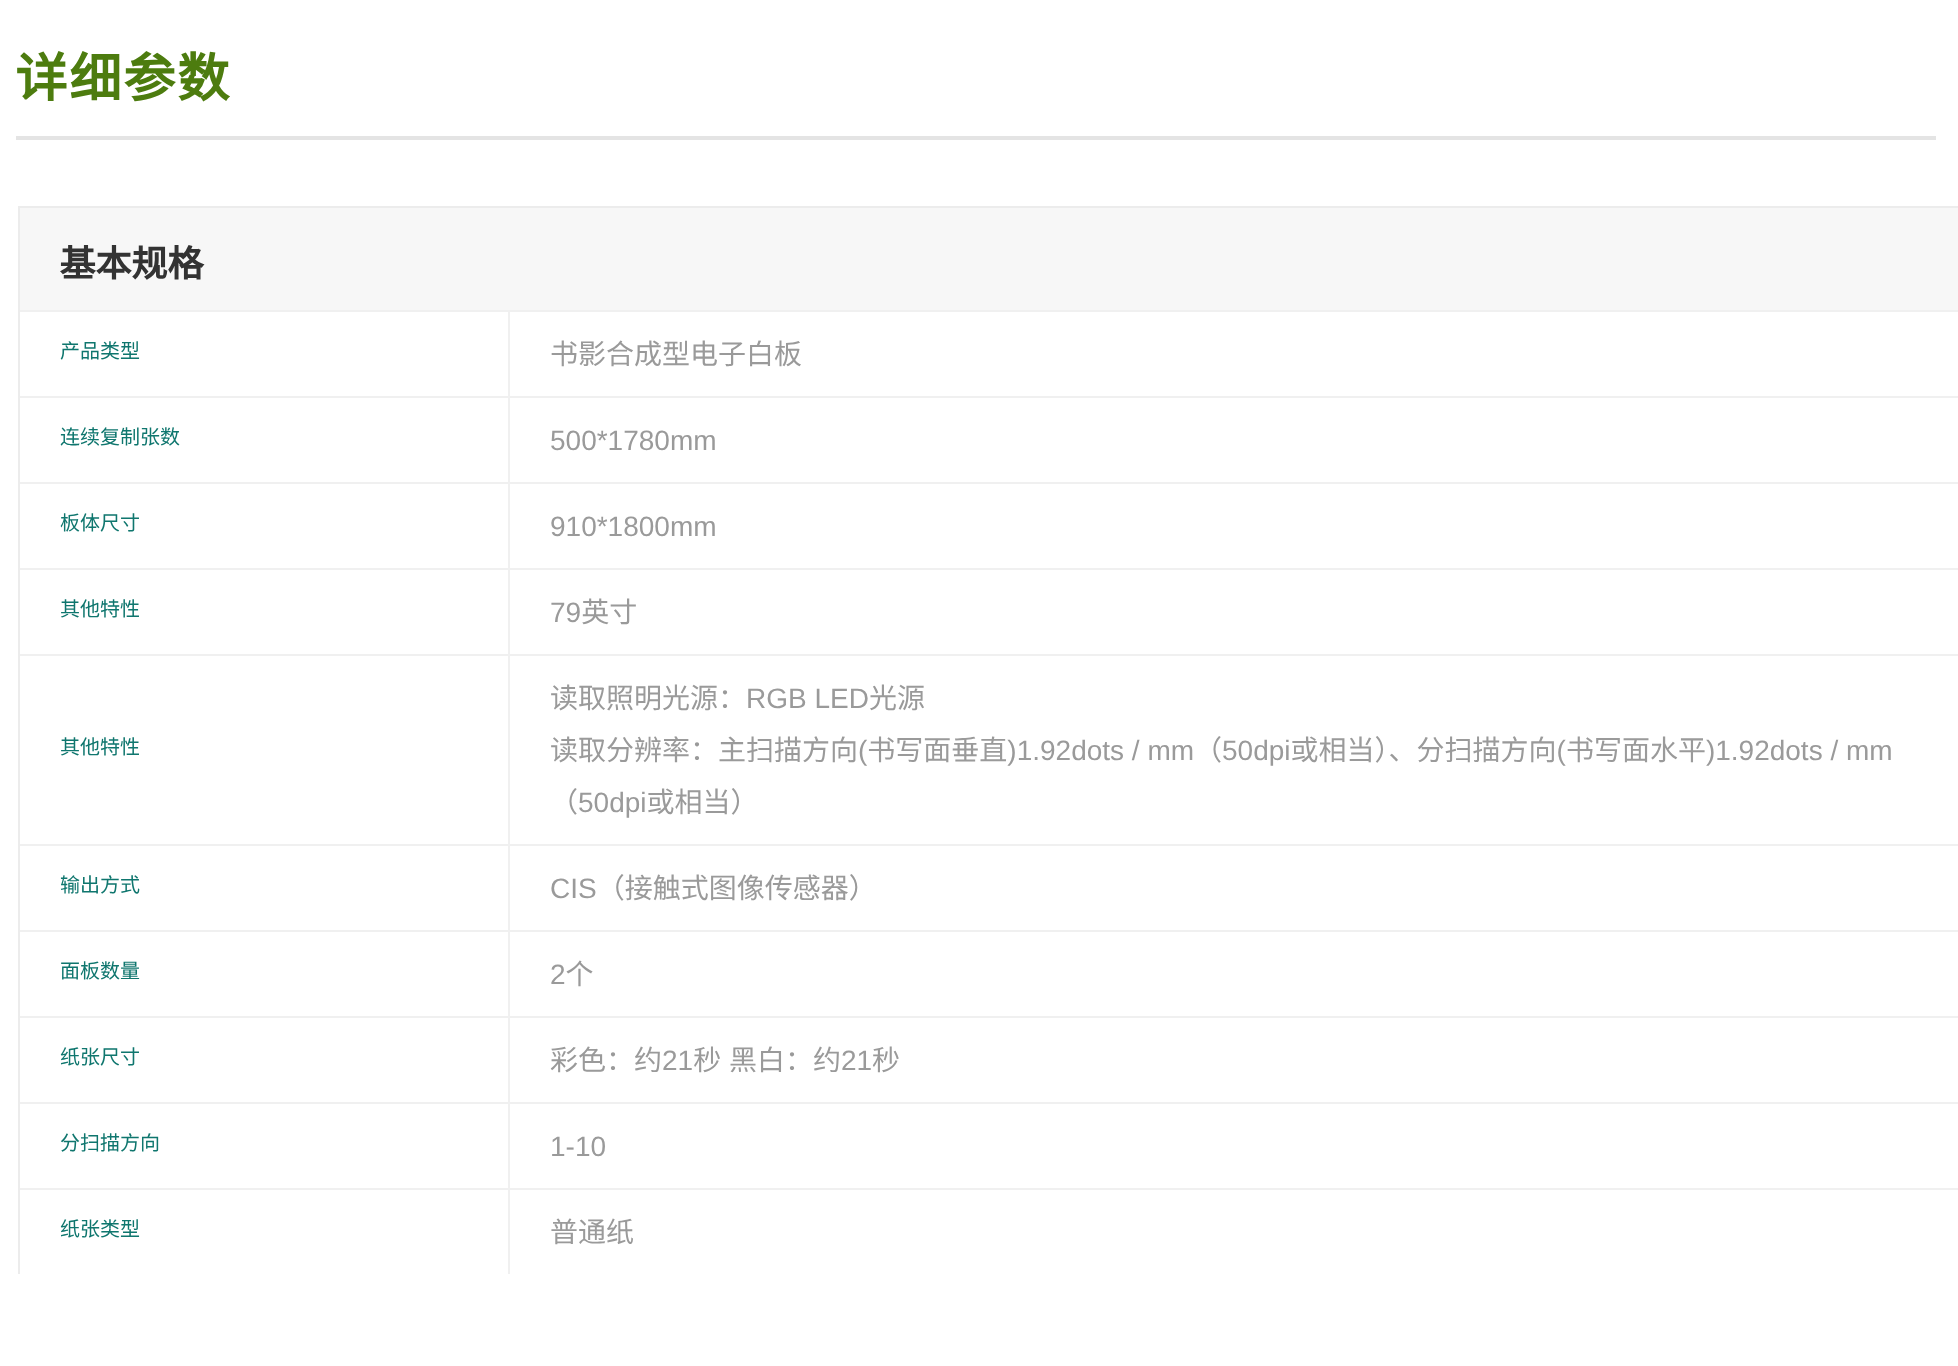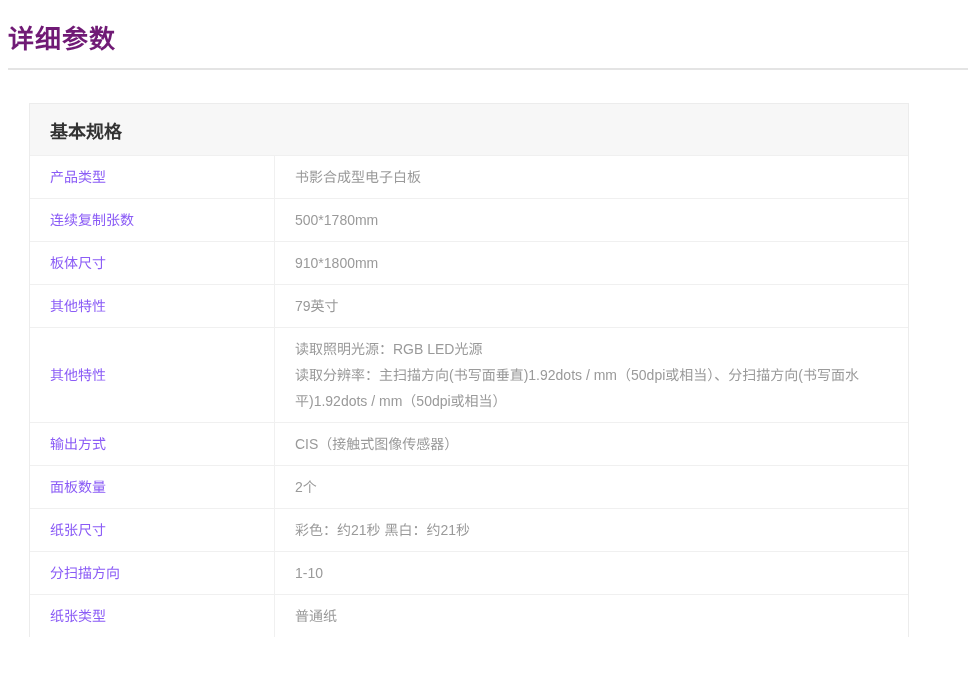--- a/index.html
+++ b/index.html
@@ -14,37 +14,37 @@
     position: relative;
     width: 979px;
     height: 683px;
   }
   .page-title {
     position: absolute;
     left: 8px;
     top: 18px;
     font-size: 26px;
     font-weight: 700;
-    color: #701a75;
+    color: #4d7c0f;
     letter-spacing: 1px;
     font-family: Liberation Serif, serif;
   }
   .title-divider {
     position: absolute;
     left: 8px;
     top: 68px;
     width: 960px;
     height: 2px;
     background: #e4e4e4;
   }
   .spec-table {
     position: absolute;
-    left: 29px;
+    left: 9px;
     top: 103px;
-    width: 880px;
+    width: 971px;
     border: 1px solid #ececec;
     border-bottom: none;
   }
   .spec-header {
     height: 52px;
     background: #f7f7f7;
     display: flex;
     align-items: center;
     padding-left: 20px;
     font-size: 18px;
@@ -57,23 +57,23 @@
     border-bottom: 1px solid #f0f0f0;
     background: #ffffff;
   }
   .spec-row:last-child { border-bottom: none; justify-content: flex-end; }
   .spec-label {
     width: 220px;
     flex: 0 0 220px;
     padding: 8px 10px 8px 20px;
     display: flex;
     align-items: center;
-    font-size: 14px;
+    font-size: 10px;
     line-height: 26px;
-    color: #8b5cf6;
+    color: #0f766e;
   }
   .spec-value {
     flex: 1;
     border-left: 1px solid #f0f0f0;
     padding: 8px 20px;
     display: flex;
     align-items: center;
     font-size: 14px;
     line-height: 26px;
     color: #9a9a9a;

